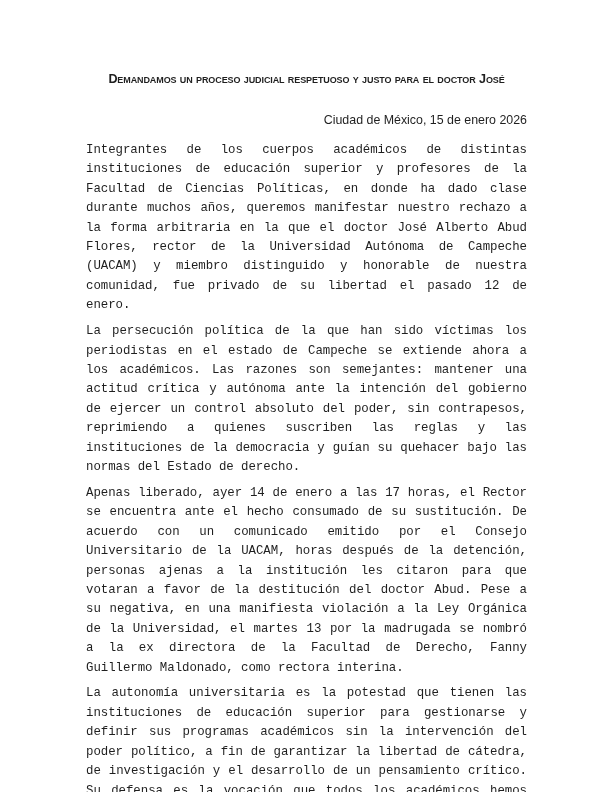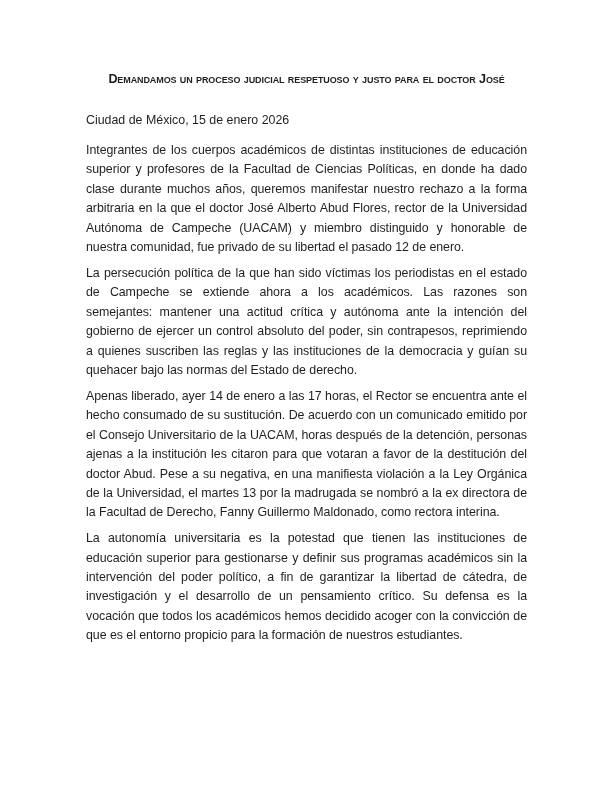--- a/index.html
+++ b/index.html
@@ -24,33 +24,34 @@
     font-variant: small-caps;
     font-size: 12.6px;
     line-height: 21px;
     letter-spacing: -0.1px;
   }
   .title-line {
     white-space: nowrap;
   }
   .dateline {
     margin-top: 21px;
-    text-align: left;
+    text-align: right;
     font-size: 12.4px;
     line-height: 19px;
   }
   .letter-body {
     margin-top: 11px;
   }
   .letter-body p {
     margin: 0 0 6.5px 0;
     font-size: 12.4px;
     line-height: 19.4px;
     text-align: justify;
     letter-spacing: -0.05px;
+    font-family: Liberation Mono, monospace;
   }
 </style>
 </head>
 <body>
 
 <div class="page">
 
   <header class="doc-title">
     <div class="title-line">Demandamos un proceso judicial respetuoso y justo para el doctor José</div>
   </header>

